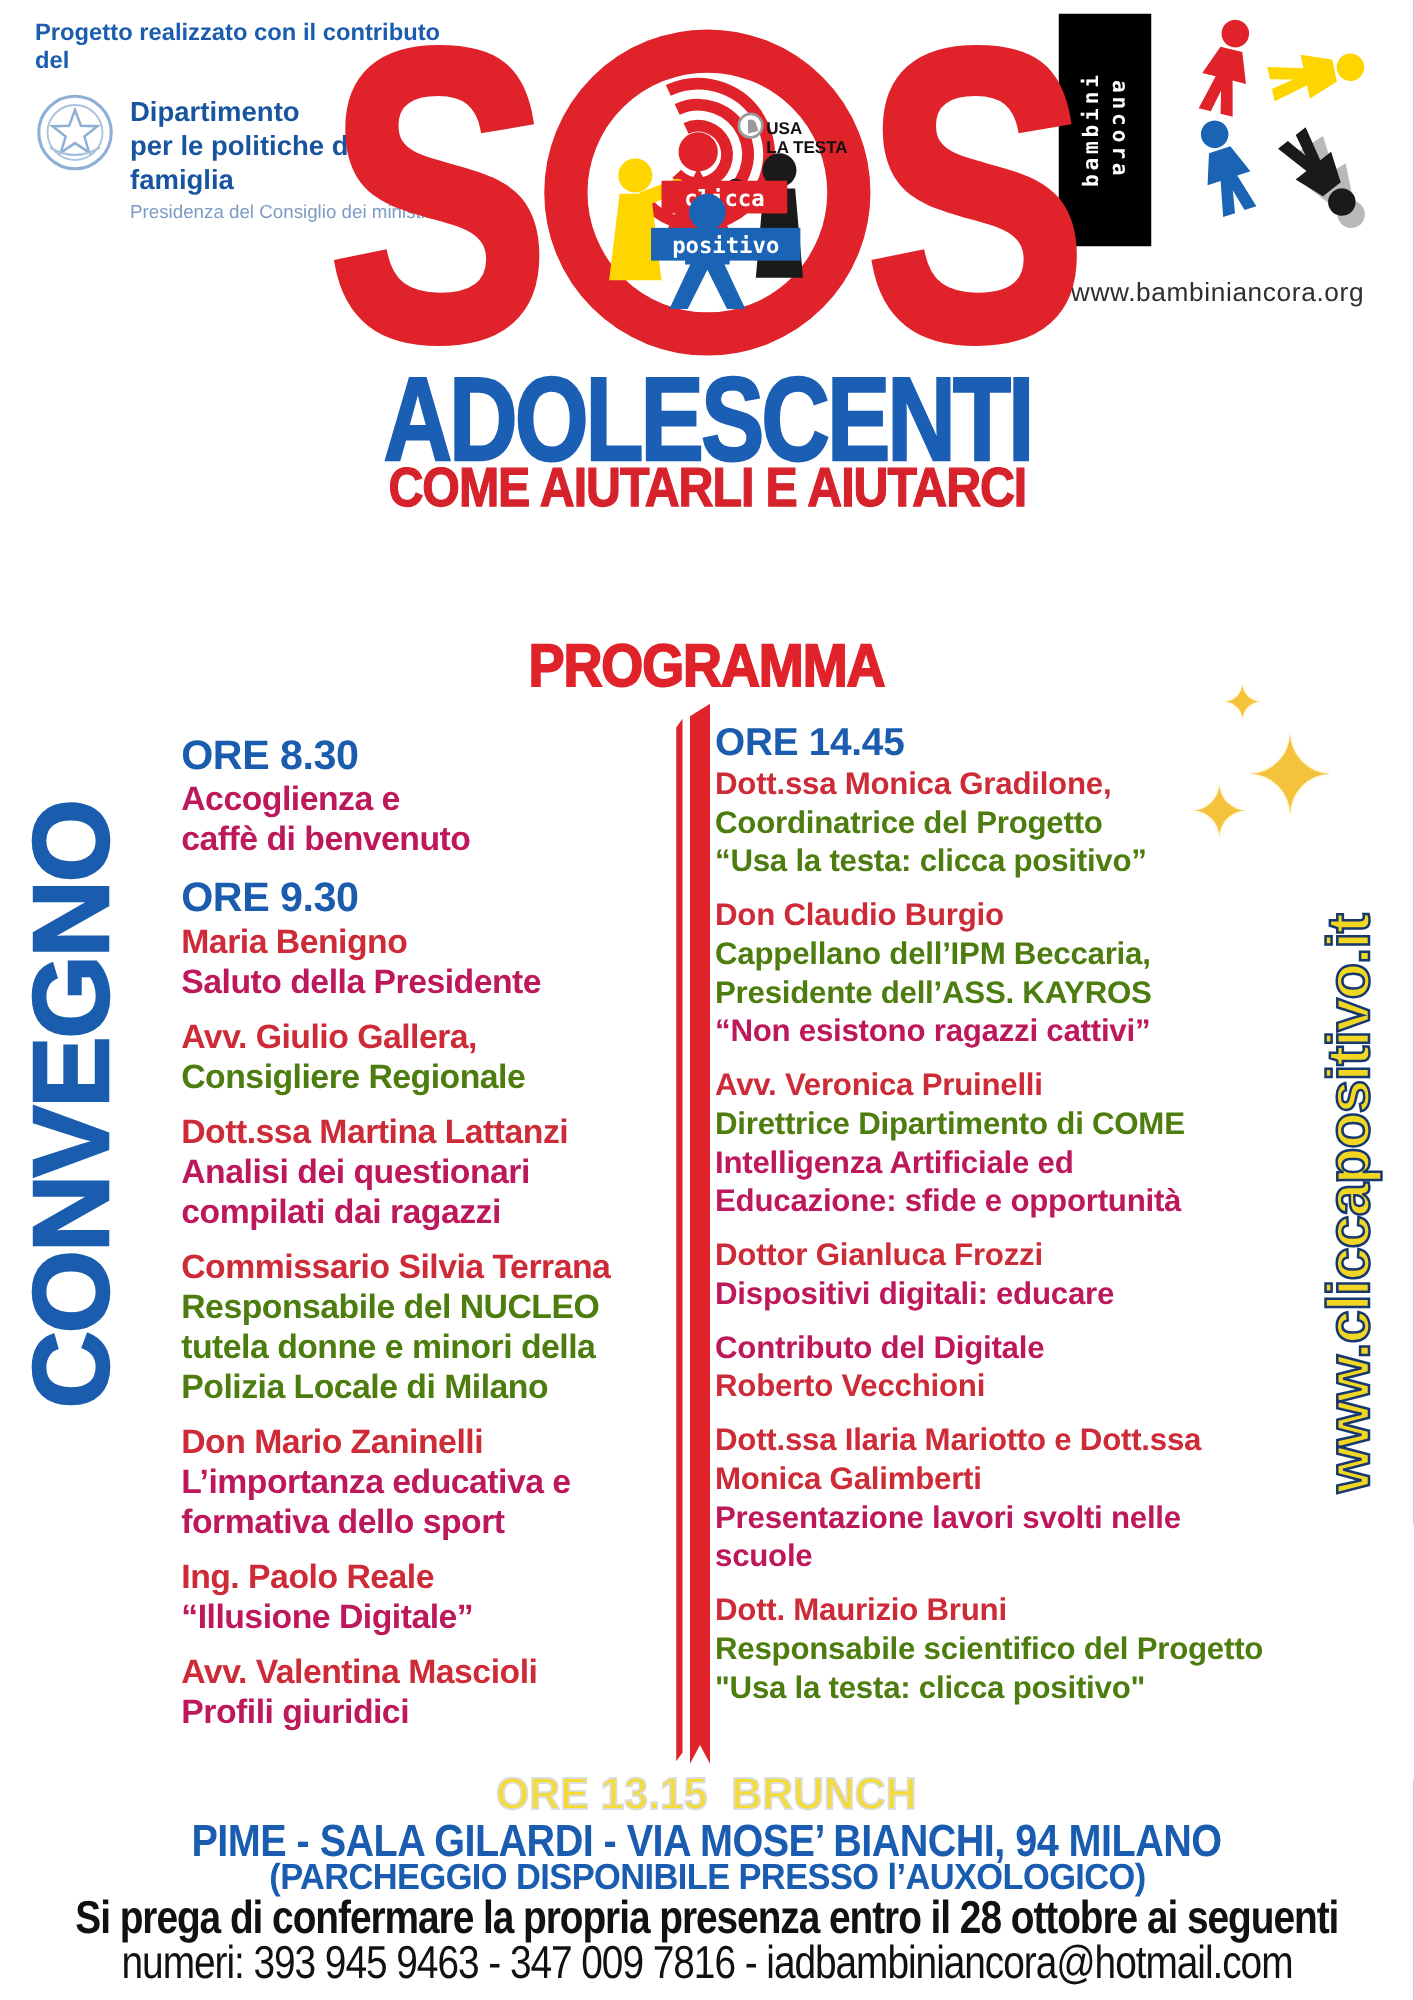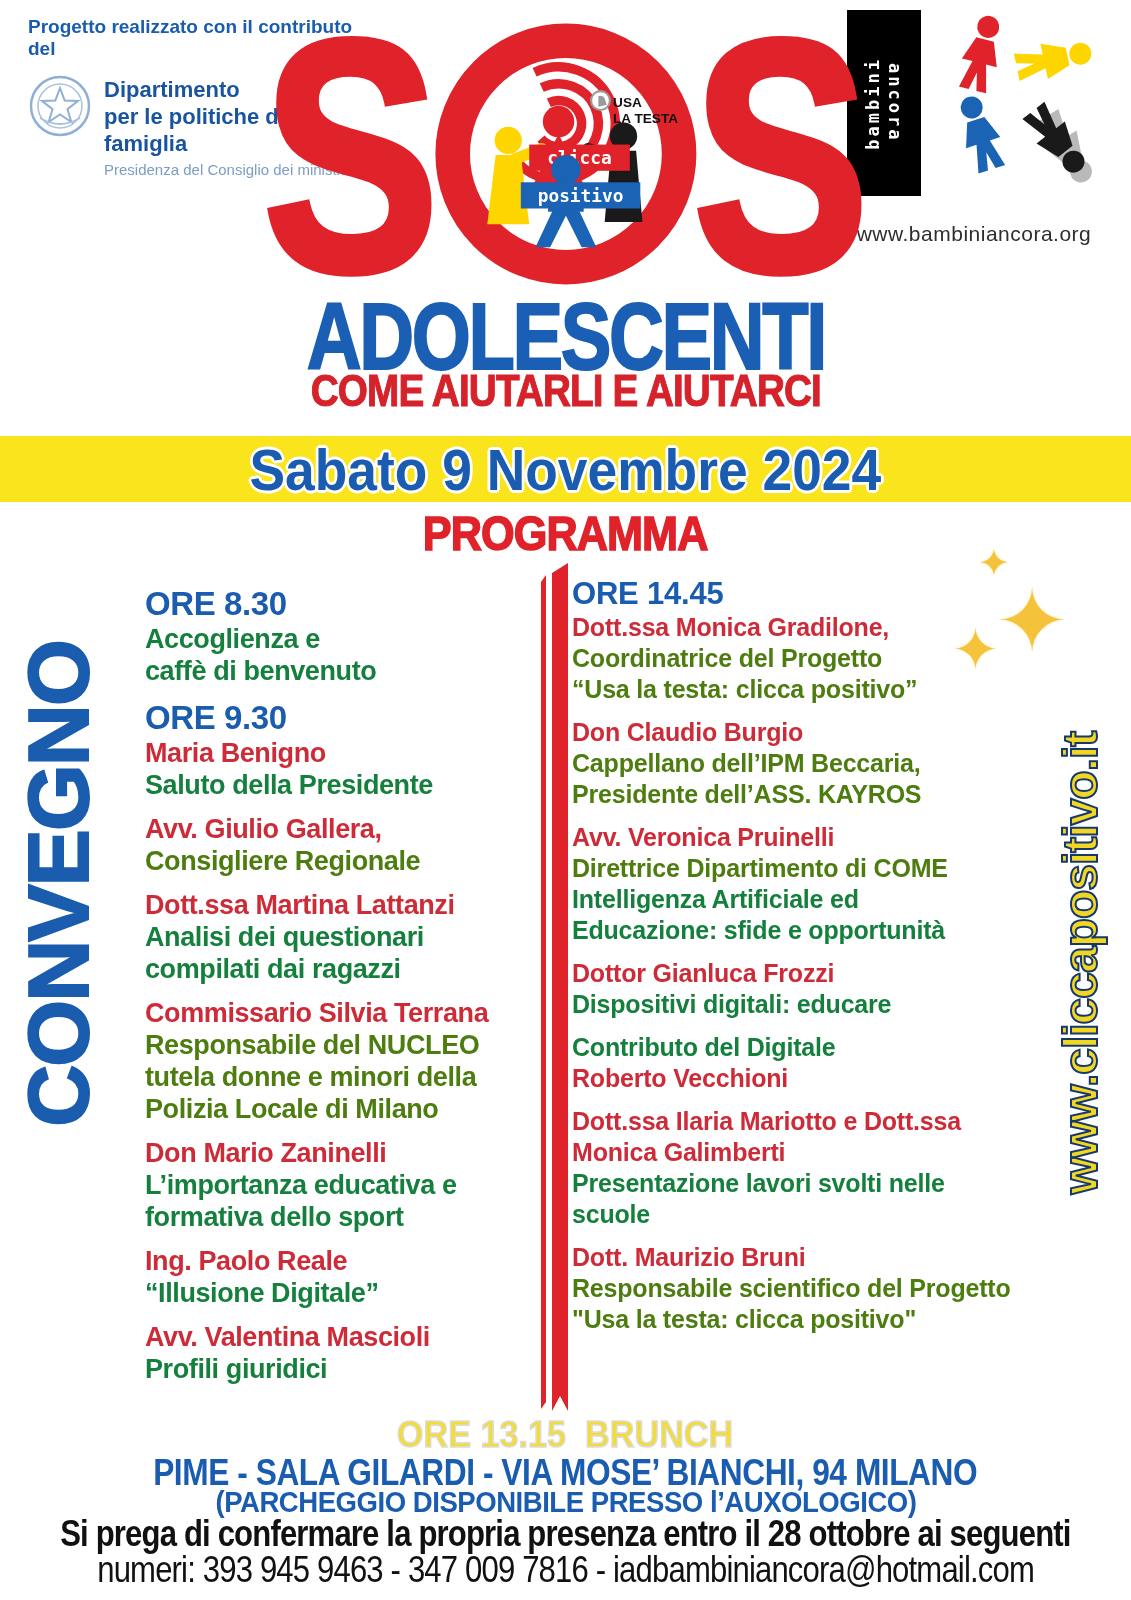--- a/index.html
+++ b/index.html
@@ -65,21 +65,21 @@
   .col-right{left:572px;top:575px;width:460px;}
   .pline{font-weight:700;}
   .col-left .pline{font-size:27px;line-height:32px;letter-spacing:-.4px;}
   .col-right .pline{font-size:25px;line-height:31px;letter-spacing:-.2px;}
   .pline.gap{margin-top:12px;}
   .pline.time{color:#1A5CAD;}
   .col-left .pline.time{font-size:33px;line-height:38px;}
   .col-right .pline.time{font-size:31px;line-height:37px;}
   .pline.name{color:#CE2B38;}
   .pline.role{color:#4d7c0f;}
-  .pline.desc{color:#15803d;}
+  .pline.desc{color:#be185d;}
 
   .divider{position:absolute;left:538px;top:562px;}
 
   
   .foot-line{position:absolute;left:0;width:100%;display:flex;justify-content:center;}
   .brunch{top:1414px;}
   .brunch span{font-size:36px;font-weight:700;color:#F3DC35;-webkit-text-stroke:1.5px #dcdcdc;
                white-space:pre;transform:scaleX(.95);}
   .venue{top:1452px;}
   .venue span{font-size:36px;font-weight:700;color:#1A5CB0;white-space:nowrap;transform:scaleX(.88);
@@ -184,23 +184,20 @@
     <span class="sos-s">S</span>
   </div>
 
   <div class="center-line title-main">
       <span>ADOLESCENTI</span>
     </div>
   <div class="center-line title-sub">
       <span>COME AIUTARLI E AIUTARCI</span>
     </div>
 
-  <div class="date-banner">
-    <span>Sabato 9 Novembre 2024</span>
-  </div>
 
   <div class="center-line prog-heading">
       <span>PROGRAMMA</span>
     </div>
 
   <div class="convegno">CONVEGNO</div>
   <div class="v-url">www.cliccapositivo.it</div>
   <span class="sparkle sp1">✦</span>
   <span class="sparkle sp2">✦</span>
   <span class="sparkle sp3">✦</span>
@@ -240,20 +237,21 @@
 
   <div class="col col-right">
 
   <div class="pline time">ORE 14.45</div>
       <div class="pline name">Dott.ssa Monica Gradilone,</div>
       <div class="pline role">Coordinatrice del Progetto</div>
       <div class="pline role">“Usa la testa: clicca positivo”</div>
       <div class="pline name gap">Don Claudio Burgio</div>
       <div class="pline role">Cappellano dell’IPM Beccaria,</div>
       <div class="pline role">Presidente dell’ASS. KAYROS</div>
+      <div class="pline desc">“Non esistono ragazzi cattivi”</div>
       <div class="pline name gap">Avv. Veronica Pruinelli</div>
       <div class="pline role">Direttrice Dipartimento di COME</div>
       <div class="pline desc">Intelligenza Artificiale ed</div>
       <div class="pline desc">Educazione: sfide e opportunità</div>
       <div class="pline name gap">Dottor Gianluca Frozzi</div>
       <div class="pline desc">Dispositivi digitali: educare</div>
       <div class="pline desc gap">Contributo del Digitale</div>
       <div class="pline name">Roberto Vecchioni</div>
       <div class="pline name gap">Dott.ssa Ilaria Mariotto e Dott.ssa</div>
       <div class="pline name">Monica Galimberti</div>

